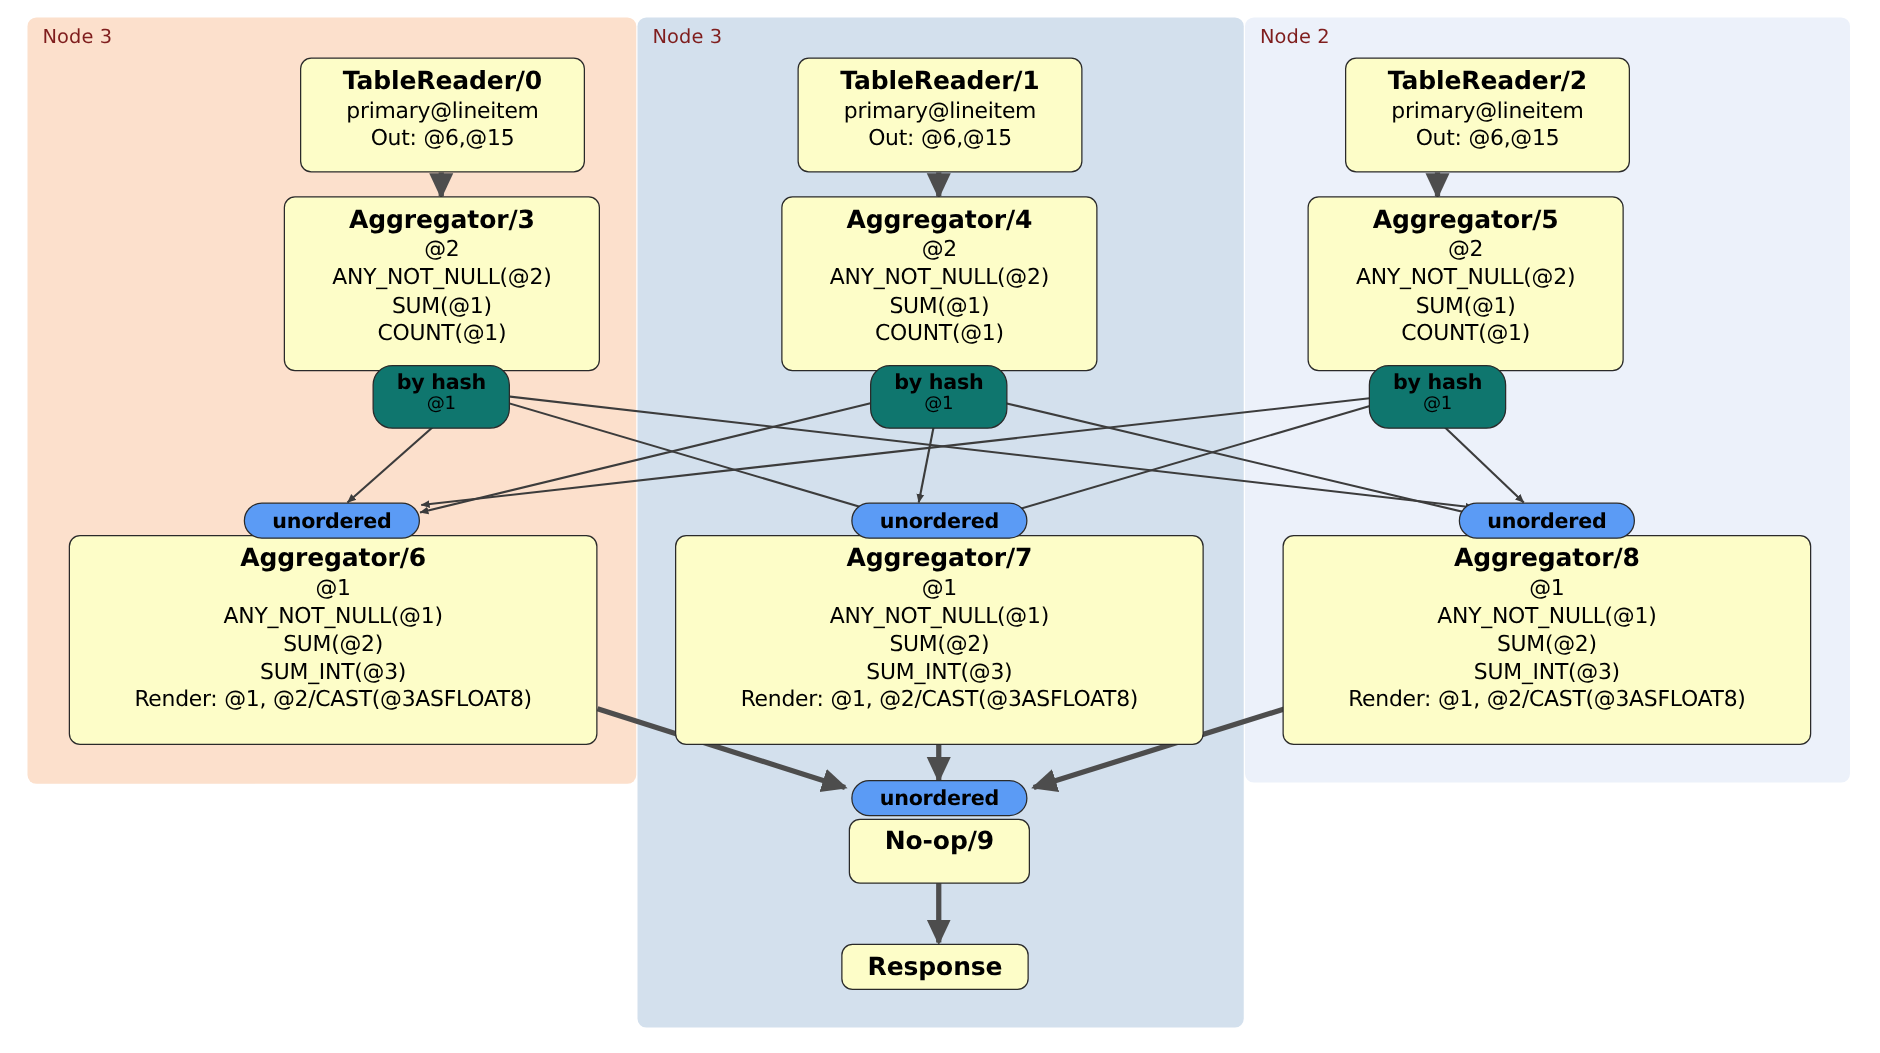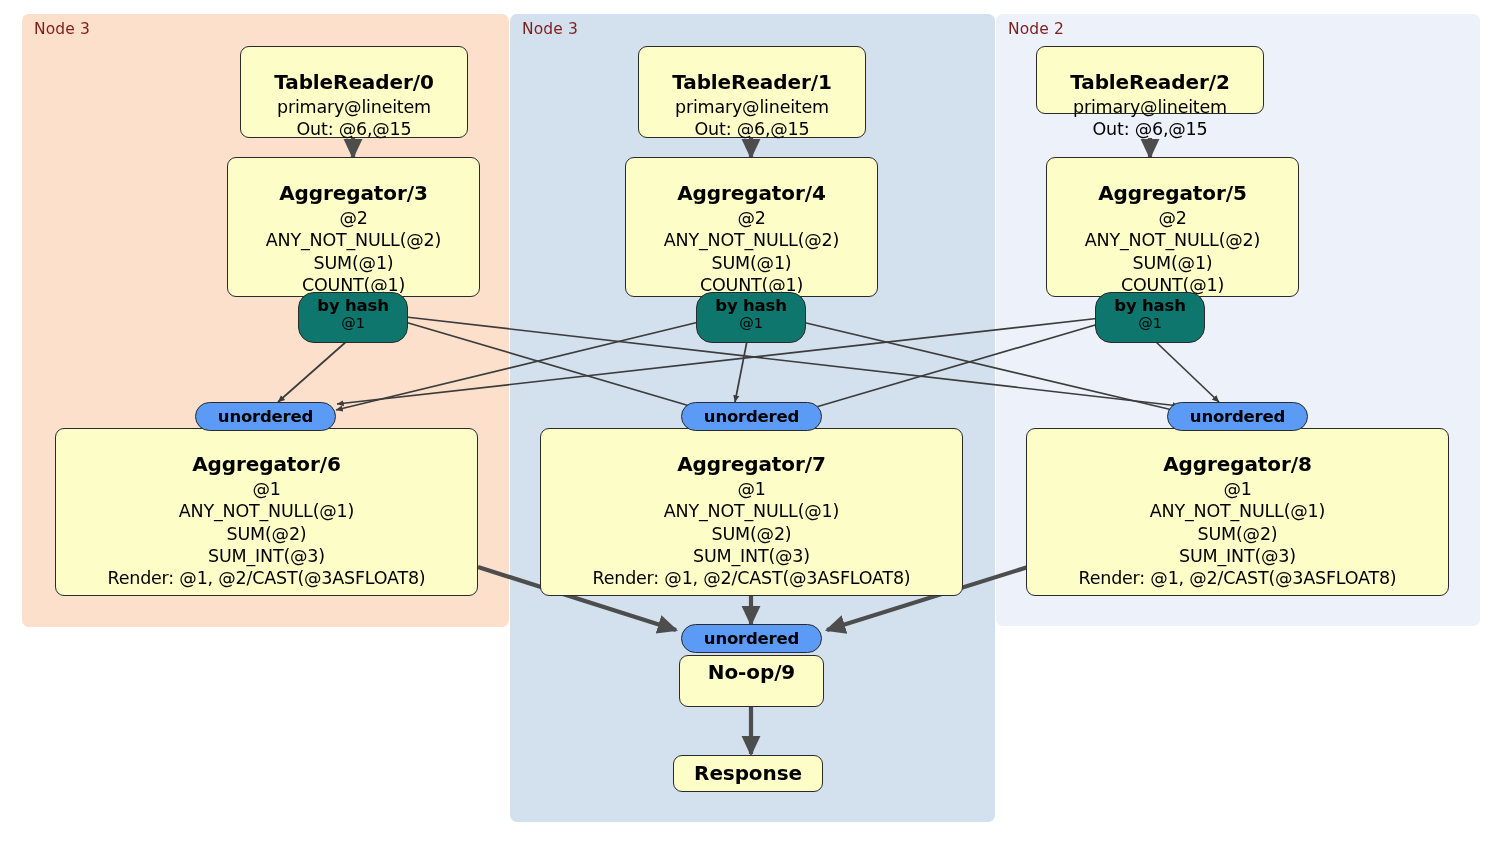--- a/index.html
+++ b/index.html
@@ -47,21 +47,21 @@
 
   
   .proc {
     position: absolute;
     box-sizing: border-box;
     background: #fdfdc8;
     border: 1.6px solid #2a2a2a;
     border-radius: 9px;
     text-align: center;
     color: #000;
-    padding-top: 23px;
+    padding-top: 5px;
     line-height: 1.265;
   }
   .proc .ttl {
     font-weight: bold;
     font-size: 20px;
     letter-spacing: -0.1px;
     display: block;
     margin-bottom: 1px;
   }
   .proc .ln {
@@ -166,21 +166,21 @@
     <span class="ln">primary@lineitem</span>
     <span class="ln">Out: @6,@15</span>
   </div>
 
   <div class="proc" style="left:638px; top:46px; width:228px; height:92px;">
     <span class="ttl">TableReader/1</span>
     <span class="ln">primary@lineitem</span>
     <span class="ln">Out: @6,@15</span>
   </div>
 
-  <div class="proc" style="left:1036px; top:46px; width:228px; height:68px;">
+  <div class="proc" style="left:1076px; top:46px; width:228px; height:92px;">
     <span class="ttl">TableReader/2</span>
     <span class="ln">primary@lineitem</span>
     <span class="ln">Out: @6,@15</span>
   </div>
 
   <div class="proc" style="left:227px; top:157px; width:253px; height:140px;">
     <span class="ttl">Aggregator/3</span>
     <span class="ln">@2</span>
     <span class="ln">ANY_NOT_NULL(@2)</span>
     <span class="ln">SUM(@1)</span>

